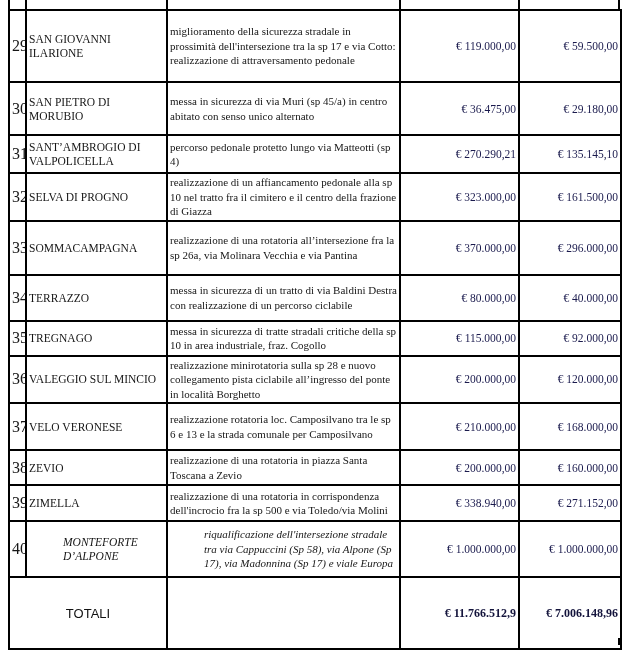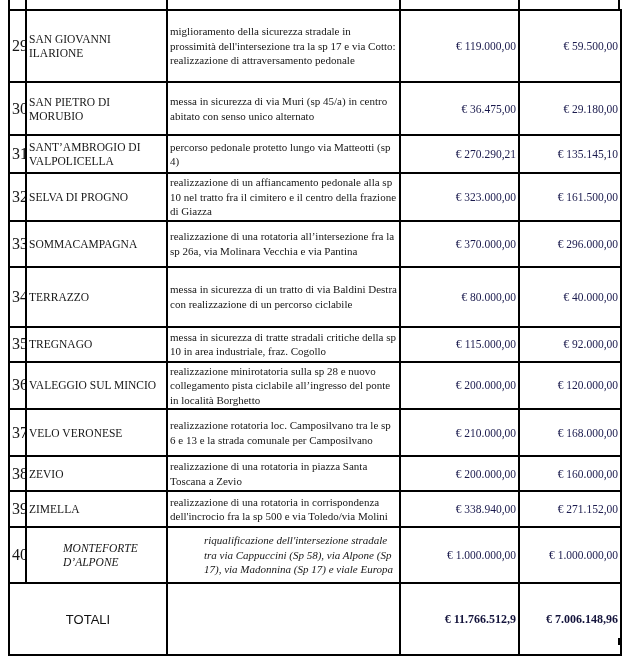--- a/index.html
+++ b/index.html
@@ -52,21 +52,21 @@
     font-size:11.5px;
     text-align:right;
     padding-right:5px;
     color:#1a1a4d;
     white-space:nowrap;
   }
   td.amt2{width:102px;}
   tr.italic td.muni, tr.italic td.desc{font-style:italic;padding-left:36px;}
   
   tr.r0{height:72px;} tr.r1{height:53px;} tr.r2{height:38px;}
-  tr.r3{height:47px;} tr.r4{height:46px;} tr.r5{height:60px;}
+  tr.r3{height:47px;} tr.r4{height:54px;} tr.r5{height:46px;}
   tr.r6{height:35px;} tr.r7{height:47px;} tr.r8{height:47px;}
   tr.r9{height:35px;padding-left:48px;} tr.r10{height:36px;} tr.r11{height:56px;}
   tr.totals{height:72px;margin-left:48px;}
   tr.totals td.label{
     font-family:"Liberation Sans", sans-serif;
     font-size:13px;
     text-align:center;
     color:#111;
   }
   tr.totals td.amt{

